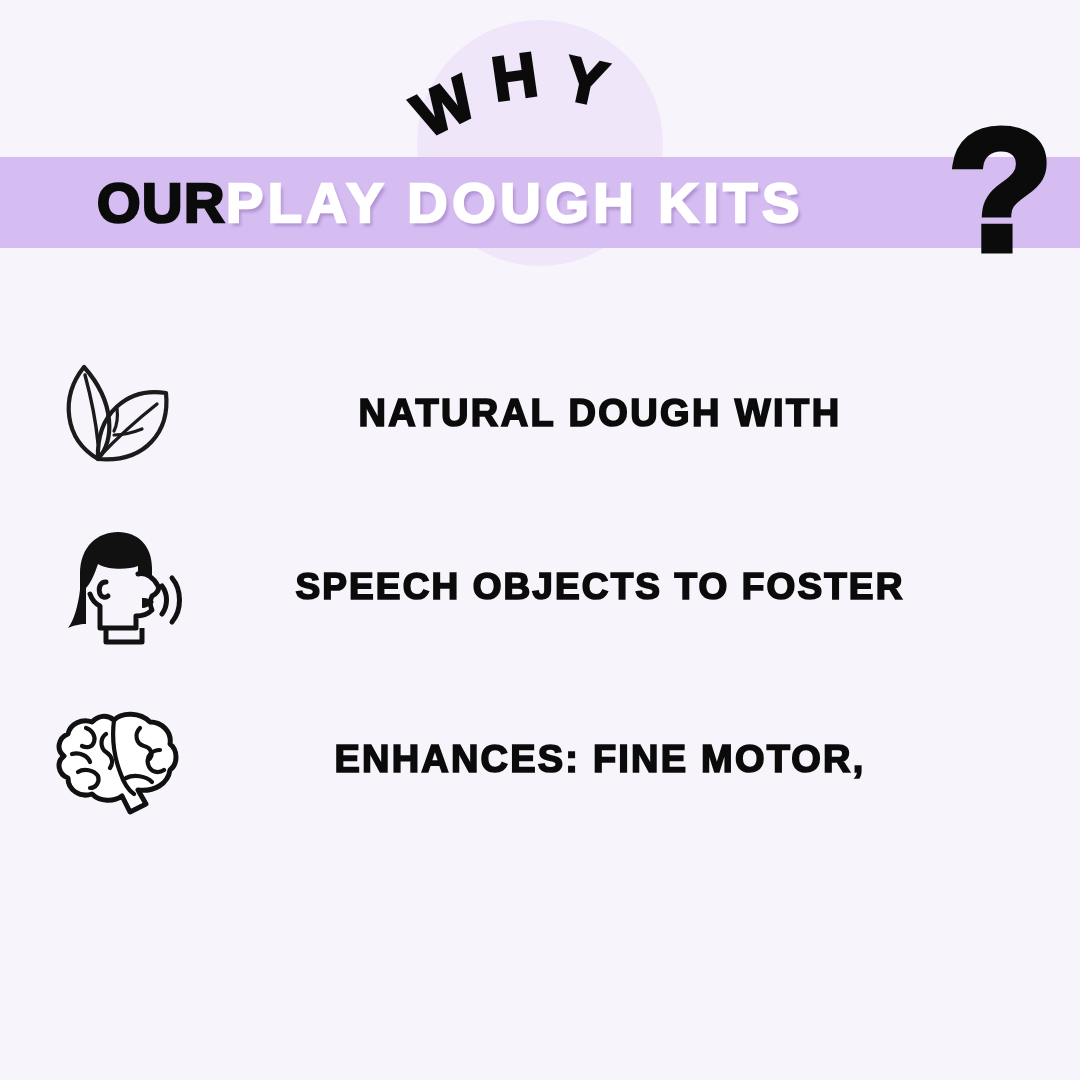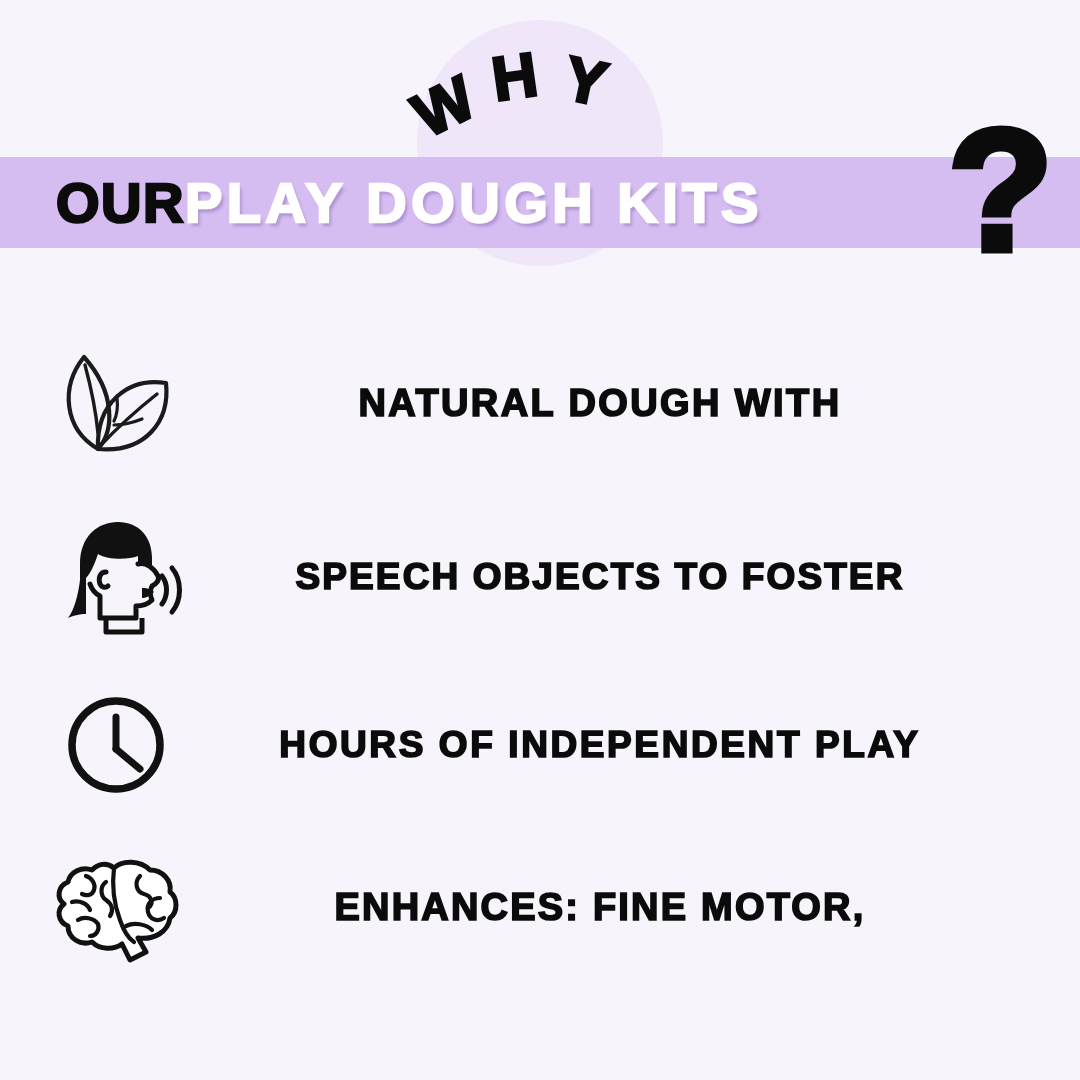--- a/index.html
+++ b/index.html
@@ -75,21 +75,21 @@
   }
 
   .banner-text {
     position: absolute;
     left: 0;
     top: 157px;
     width: 992px;
     height: 91px;
     display: flex;
     align-items: center;
-    padding-left: 56px;
+    padding-left: 97px;
     box-sizing: border-box;
     white-space: nowrap;
   }
   .banner-word-dark {
     font-family: "Liberation Sans", sans-serif;
     font-weight: 700;
     font-size: 56px;
     letter-spacing: 1.5px;
     color: #0b0b0b;
     -webkit-text-stroke: 2.6px #0b0b0b;
@@ -113,21 +113,21 @@
     font-size: 172px;
     line-height: 1;
     color: #0b0b0b;
     -webkit-text-stroke: 7px #0b0b0b;
   }
 
   
   .features {
     position: absolute;
     left: 0;
-    top: 320px;
+    top: 330px;
     width: 1080px;
   }
   .feature-row {
     position: relative;
     display: flex;
     align-items: center;
     height: 160px;
   }
   .feature-icon {
     position: absolute;
@@ -233,32 +233,20 @@
 
           <path d="M112 58 C118 66 118 78 112 86" stroke="#111111" stroke-width="5" fill="none" stroke-linecap="round"></path>
           <path d="M122 50 C132 62 132 82 122 94" stroke="#111111" stroke-width="5" fill="none" stroke-linecap="round"></path>
         </svg>
       </div>
       <div class="feature-text">
         <span class="line">SPEECH OBJECTS TO FOSTER</span>
       </div>
     </div>
 
-    <div class="feature-row row-3">
-      <div class="feature-icon">
-        <svg width="104" height="104" viewBox="0 0 104 104" fill="none">
-          <circle cx="52" cy="52" r="44" stroke="#111111" stroke-width="7.5" fill="none"></circle>
-          <path d="M52 24 L52 56" stroke="#111111" stroke-width="7" fill="none" stroke-linecap="round"></path>
-          <path d="M52 56 L76 76" stroke="#111111" stroke-width="7" fill="none" stroke-linecap="round"></path>
-        </svg>
-      </div>
-      <div class="feature-text">
-        <span class="line">HOURS OF INDEPENDENT PLAY</span>
-      </div>
-    </div>
 
     <div class="feature-row row-4">
       <div class="feature-icon">
         <svg width="128" height="112" viewBox="0 0 128 112" fill="none">
           <path d="M40 18 C30 14 18 20 16 30 C6 34 4 46 12 52
                    C4 58 6 70 16 74 C16 86 28 94 40 90
                    C48 98 62 98 70 92 L78 108 L94 100 L86 86
                    C102 88 116 80 118 66 C126 60 126 46 118 40
                    C120 28 110 18 98 18 C88 8 70 8 62 16
                    C54 10 46 12 40 18 Z" stroke="#111111" stroke-width="5" fill="#ffffff" stroke-linejoin="round"></path>

